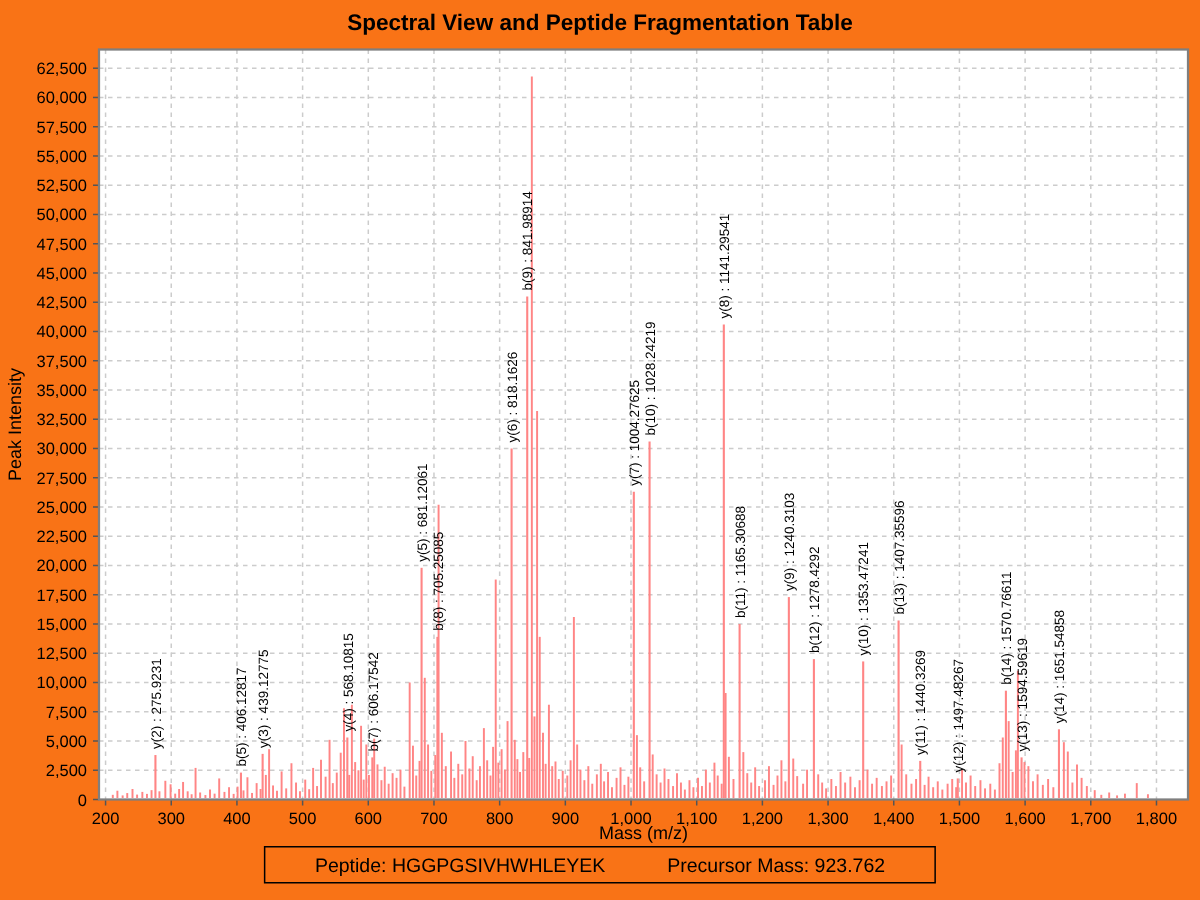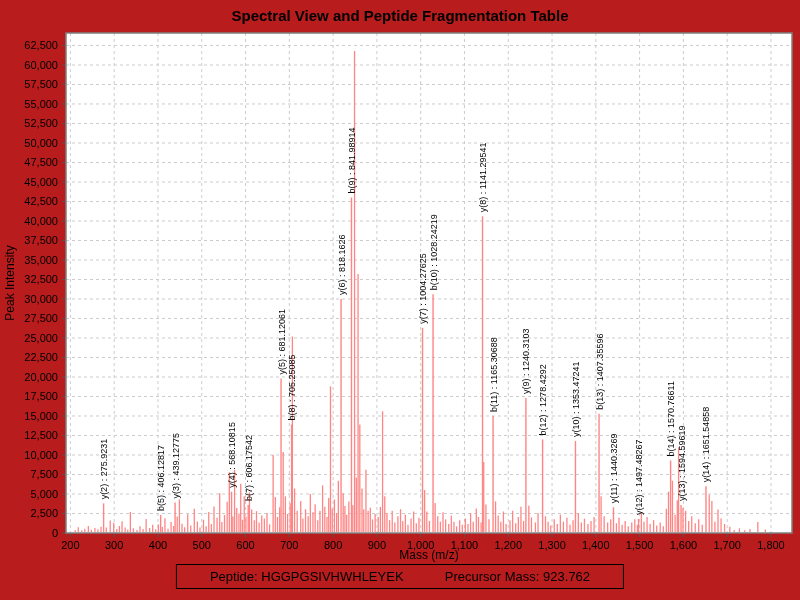--- a/index.html
+++ b/index.html
@@ -1,19 +1,19 @@
 <!DOCTYPE html>
 <html><head>
 <meta charset="utf-8">
 <style>
   html,body{margin:0;padding:0;}
   .page{
     position:relative;
     width:800px;height:600px;
-    background:#b91c1c;
+    background:#f97316;
     font-family:"Liberation Sans","DejaVu Sans",sans-serif;
     overflow:hidden;
   }
   .chart-title{
     position:absolute;top:7px;left:0;width:100%;
     text-align:center;font-weight:bold;font-size:15px;color:#000;
   }
   #chart{position:absolute;top:0;left:0;}
   #chart text{fill:#000;font-family:"Liberation Sans","DejaVu Sans",sans-serif;}
   #chart .tick{font-size:11px;}

